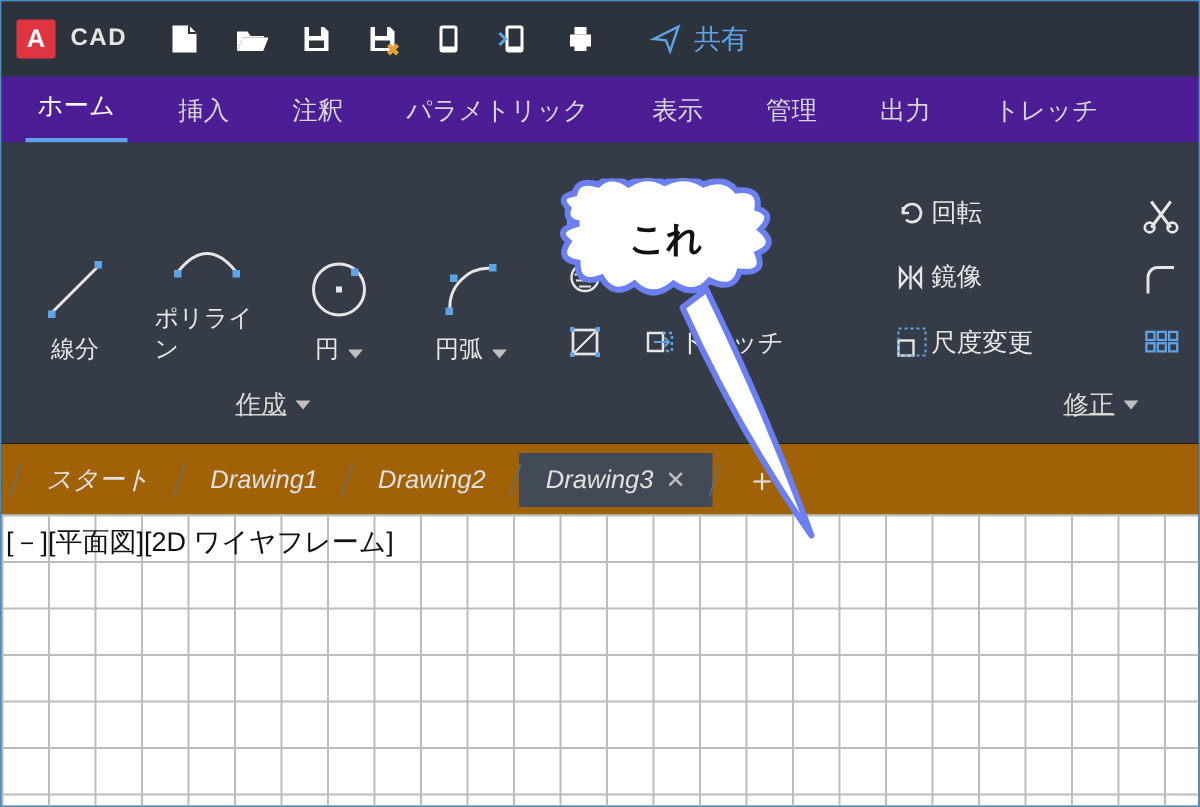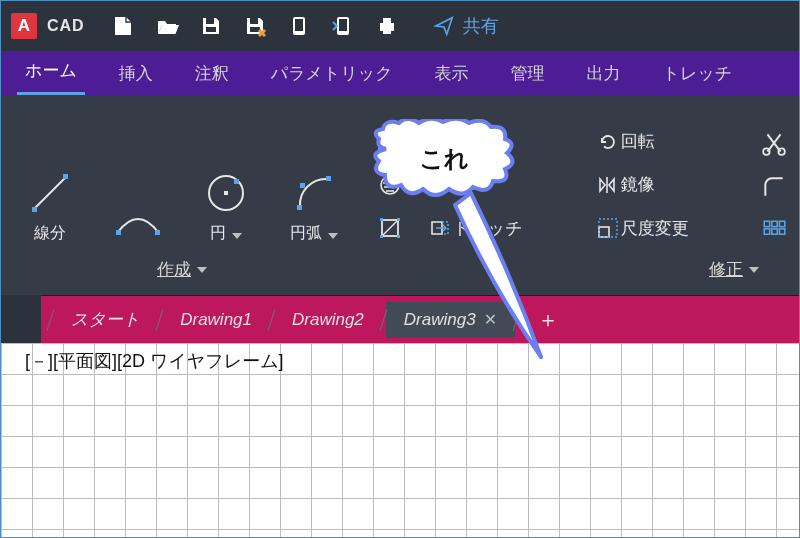--- a/index.html
+++ b/index.html
@@ -32,34 +32,34 @@
   .panel-title .dd { width: 0; height: 0; border-left: 5px solid transparent; border-right: 5px solid transparent; border-top: 6px solid #c0c0c0; }
 
   .small-grid { display: grid; grid-template-columns: auto auto; gap: 12px 24px; padding: 12px 14px 4px 14px; }
   .small-item { display: flex; align-items: center; color: #e6e6e6; font-size: 17px; cursor: pointer; }
   .small-icon { width: 26px; height: 26px; display: flex; align-items: center; justify-content: center; color: #e6e6e6; }
   .right-icons { display: flex; flex-direction: column; gap: 18px; padding: 16px 12px 4px 10px; align-items: center; }
   .panel-modify-inner { display: flex; justify-content: space-between; }
   .panel-modify .panel-title { justify-content: flex-end; padding-right: 40px; }
 
   
-  .filetabs { height: 48px; display: flex; align-items: center; padding: 0 12px; gap: 4px; background: #be185d; border-top: 1px solid #1b1f26; margin-left: 40px; }
+  .filetabs { height: 48px; display: flex; align-items: center; padding: 0 12px; gap: 4px; background: #a16207; border-top: 1px solid #1b1f26; }
   .filetab { display: flex; align-items: center; gap: 8px; padding: 8px 18px; color: #e0e0e0; font-size: 17px; cursor: pointer; font-style: italic; position: relative; }
   .filetab.active { background: #424a57; }
   .filetab .slash { width: 1px; height: 22px; background: #64707f; transform: skewX(-18deg); position: absolute; left: -3px; }
   .filetab .close { color: #c0c0c0; font-size: 16px; cursor: pointer; font-style: normal; }
   .filetab.add { font-size: 22px; color: #e0e0e0; font-style: normal; font-weight: 300; }
 
   
   .canvas { position: relative; height: 196px; background: #fff; }
   .grid { position: absolute; inset: 0; background-image:
       linear-gradient(to right, #bcbcbc 1px, transparent 1px),
       linear-gradient(to bottom, #bcbcbc 1px, transparent 1px);
       background-size: 31px 31px; }
-  .view-label { position: absolute; top: 6px; left: 24px; font-size: 18px; color: #111; background: rgba(255,255,255,0.0); }
+  .view-label { position: absolute; top: 6px; left: 3px; font-size: 18px; color: #111; background: rgba(255,255,255,0.0); }
 
   
   .callout { position: absolute; top: 118px; left: 370px; width: 146px; height: 90px; z-index: 50; }
   .bubble { width: 146px; height: 80px; padding: 4px; display: flex; align-items: center; justify-content: center; font-size: 24px; font-weight: 600; color: #111; position: relative; }
   .bubble svg { position: absolute; inset: 0; }
   .bubble span { position: relative; z-index: 2; }
   .tail { position: absolute; top: 66px; left: 80px; }
 
 </style>
 </head>
@@ -147,20 +147,21 @@
             <rect x="35" y="3" width="5" height="5" fill="#5da3e6"></rect>
           </svg>
         <span>線分</span>
       </div>
       <div class="big-btn">
         <svg width="48" height="44" viewBox="0 0 48 44">
             <path d="M4 32 Q24 6 44 32" fill="none" stroke="#e6e6e6" stroke-width="2"></path>
             <rect x="2" y="30" width="5" height="5" fill="#5da3e6"></rect>
             <rect x="41" y="30" width="5" height="5" fill="#5da3e6"></rect>
           </svg>
+        <span>ポリライン</span>
       </div>
       <div class="big-btn">
         <svg width="44" height="44" viewBox="0 0 44 44">
             <circle cx="22" cy="22" r="17" fill="none" stroke="#e6e6e6" stroke-width="2"></circle>
             <rect x="30" y="8" width="5" height="5" fill="#5da3e6"></rect>
             <rect x="20" y="20" width="4" height="4" fill="#e6e6e6"></rect>
           </svg>
         <div class="dd2">
             <span>円</span>
             <span class="dd"></span>

